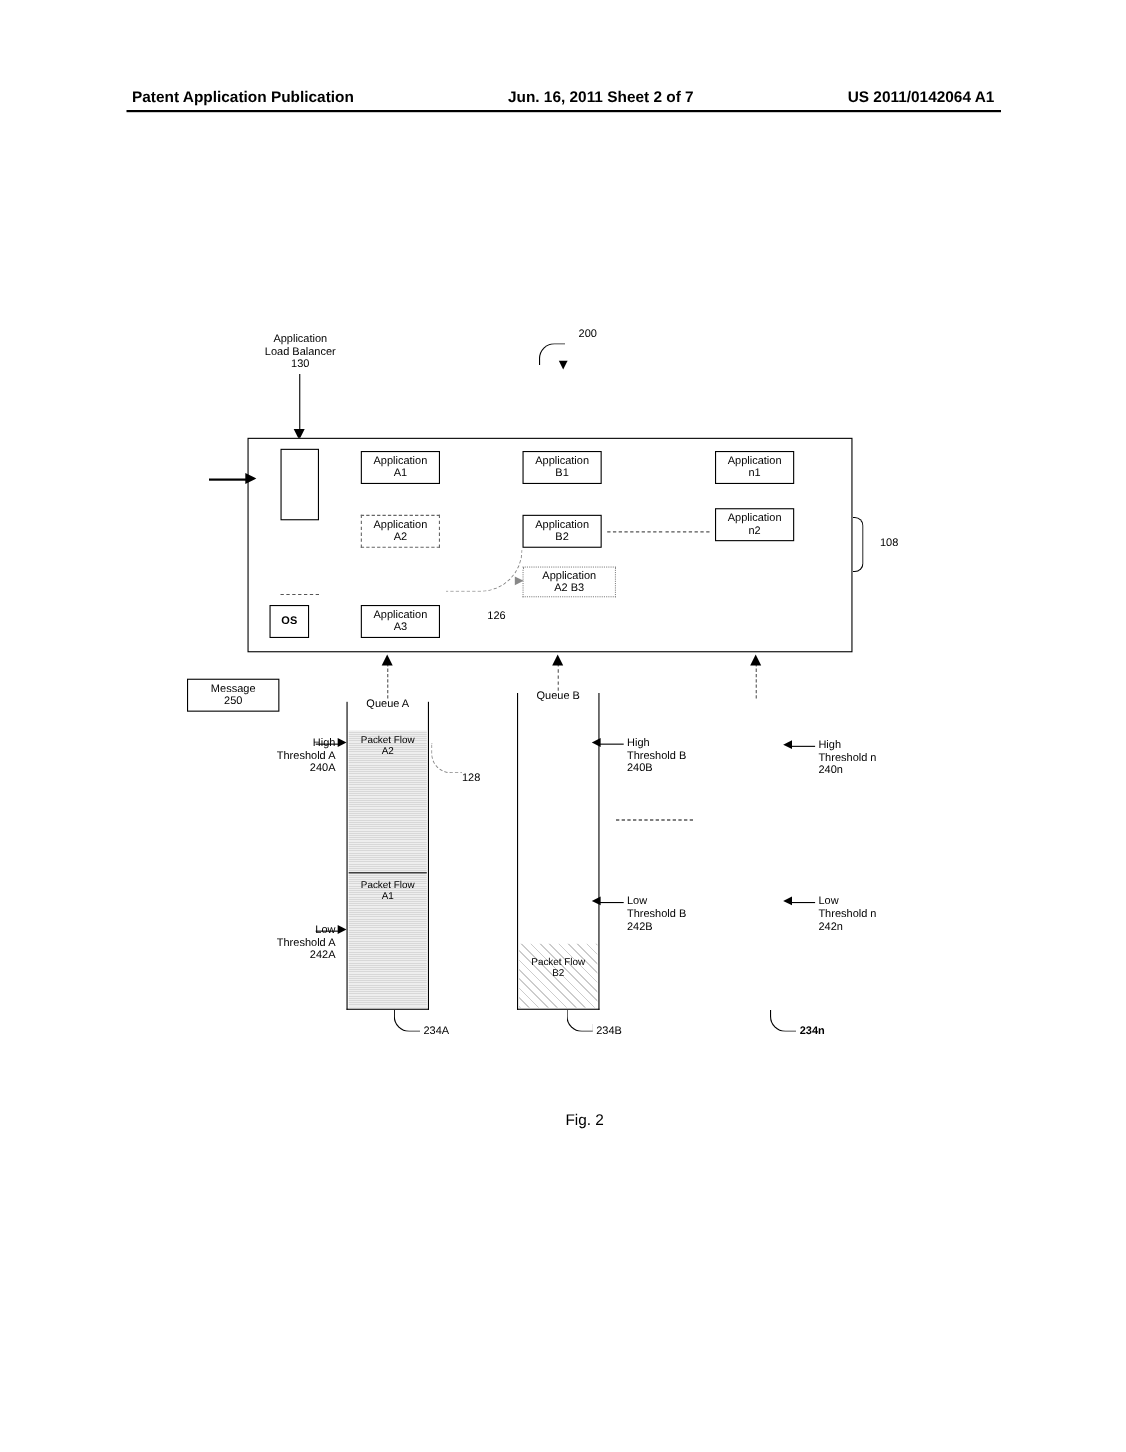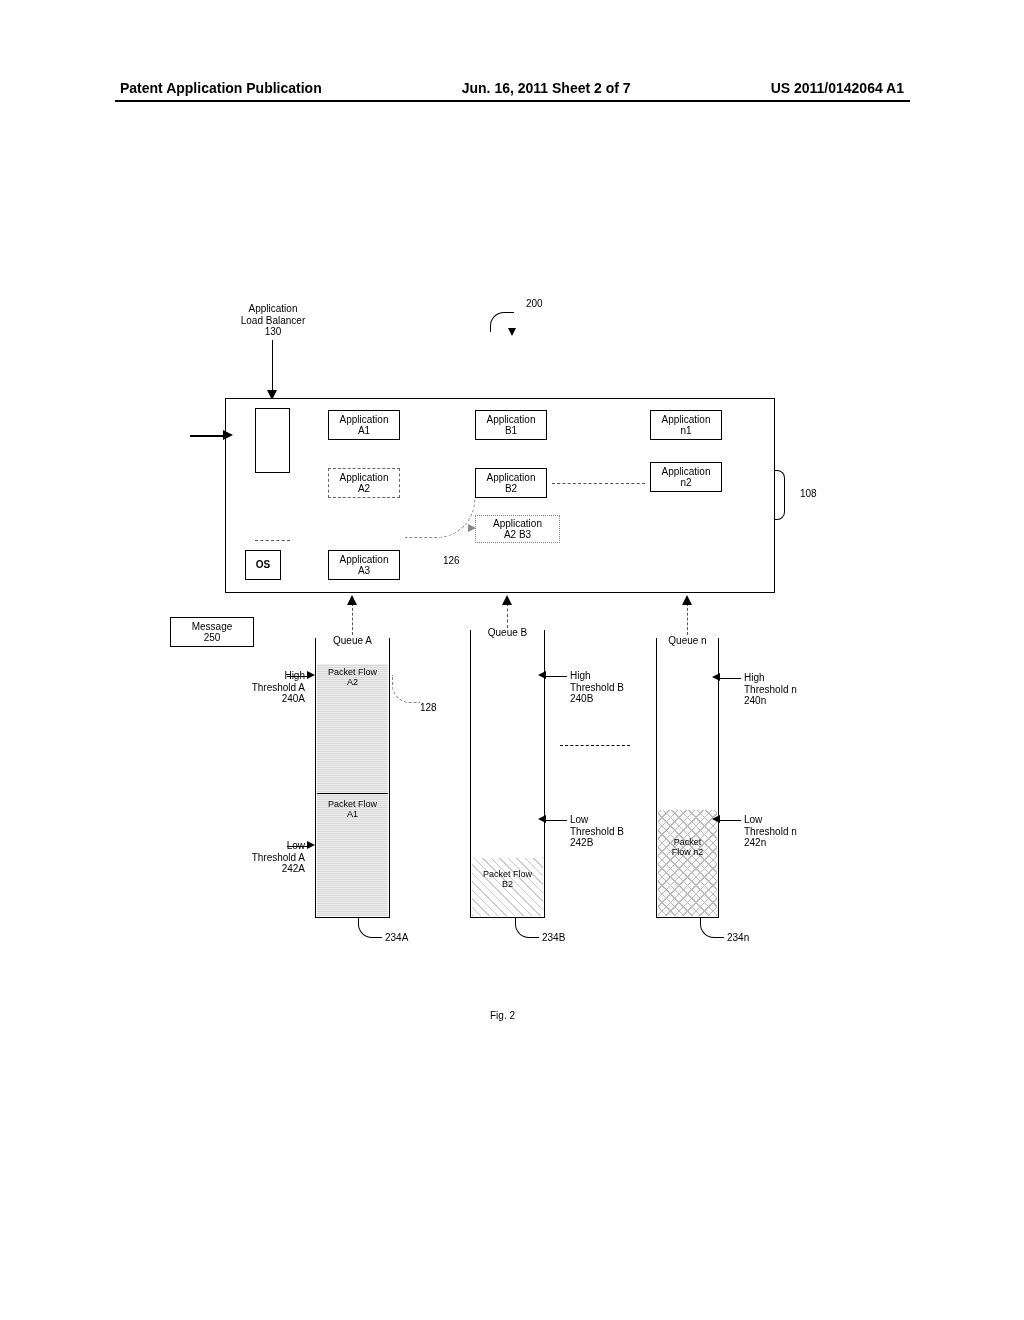--- a/index.html
+++ b/index.html
@@ -53,21 +53,21 @@
 .th-dash { position: absolute; height: 0; border-top: 1px dashed #000; }
 .arrowhead-up { position: absolute; width: 0; height: 0; border-left: 5px solid transparent; border-right: 5px solid transparent; border-bottom: 10px solid #000; }
 .arrowhead-down { position: absolute; width: 0; height: 0; border-left: 5px solid transparent; border-right: 5px solid transparent; border-top: 10px solid #000; }
 .arrowhead-right { position: absolute; width: 0; height: 0; border-top: 5px solid transparent; border-bottom: 5px solid transparent; border-left: 10px solid #000; }
 .arrowhead-left { position: absolute; width: 0; height: 0; border-top: 5px solid transparent; border-bottom: 5px solid transparent; border-right: 10px solid #000; }
 .vline { position: absolute; width: 0; border-left: 1px solid #000; }
 .vdash { position: absolute; width: 0; border-left: 1px dashed #555; }
 .hline-solid { position: absolute; height: 0; border-top: 1px solid #000; }
 .hline-dash { position: absolute; height: 0; border-top: 1px dashed #555; }
 .curly { position: absolute; width: 10px; border: 1px solid #000; border-left: none; border-radius: 0 8px 8px 0; }
-.fig-caption { position: absolute; font-size: 10px; }
+.fig-caption { position: absolute; font-size: 14px; margin-left: 24px; }
 </style>
 </head>
 <body>
 
 <div class="header">
   <span class="left">Patent Application Publication</span>
   <span class="center">Jun. 16, 2011  Sheet 2 of 7</span>
   <span class="right">US 2011/0142064 A1</span>
 </div>
 <div class="hr"></div>
@@ -214,32 +214,24 @@
   <div class="th-line" style="left:405px; top:530px; width:22px;"></div>
   <div class="arrowhead-left" style="left:398px; top:525px; border-right-width:8px; border-top-width:4px; border-bottom-width:4px;"></div>
   <div class="label" style="left:430px; top:524px; text-align:left;">
     <span>Low</span><br>
     <span>Threshold B</span><br>
     <span>242B</span>
   </div>
 
   <div class="th-dash" style="left:420px; top:455px; width:70px;"></div>
 
-  <div class="queue" style="left:516px; top:348px; width:63px; height:280px;">
-    <div class="queue-title">Queue n</div>
-    <div class="fill-crosshatch" style="top:172px; bottom:1px;"></div>
-    <div class="pkt-label" style="top:200px;">
-      <span>Packet</span><br>
-      <span>Flow n2</span>
-    </div>
-  </div>
   <div class="vdash" style="left:547px; top:313px; height:32px;"></div>
   <div class="arrowhead-up" style="left:542px; top:305px;"></div>
   <div style="position:absolute; left:560px; top:628px; width:24px; height:20px; border-bottom:1px solid #000; border-left:1px solid #000; border-radius:0 0 0 14px;"></div>
-  <div class="label" style="left:587px; top:642px;">234n</div>
+  <div class="label" style="left:587px; top:642px;font-weight:bold;">234n</div>
 
   <div class="th-line" style="left:579px; top:388px; width:22px;"></div>
   <div class="arrowhead-left" style="left:572px; top:383px; border-right-width:8px; border-top-width:4px; border-bottom-width:4px;"></div>
   <div class="label" style="left:604px; top:382px; text-align:left;">
     <span>High</span><br>
     <span>Threshold n</span><br>
     <span>240n</span>
   </div>
 
   <div class="th-line" style="left:579px; top:530px; width:22px;"></div>

